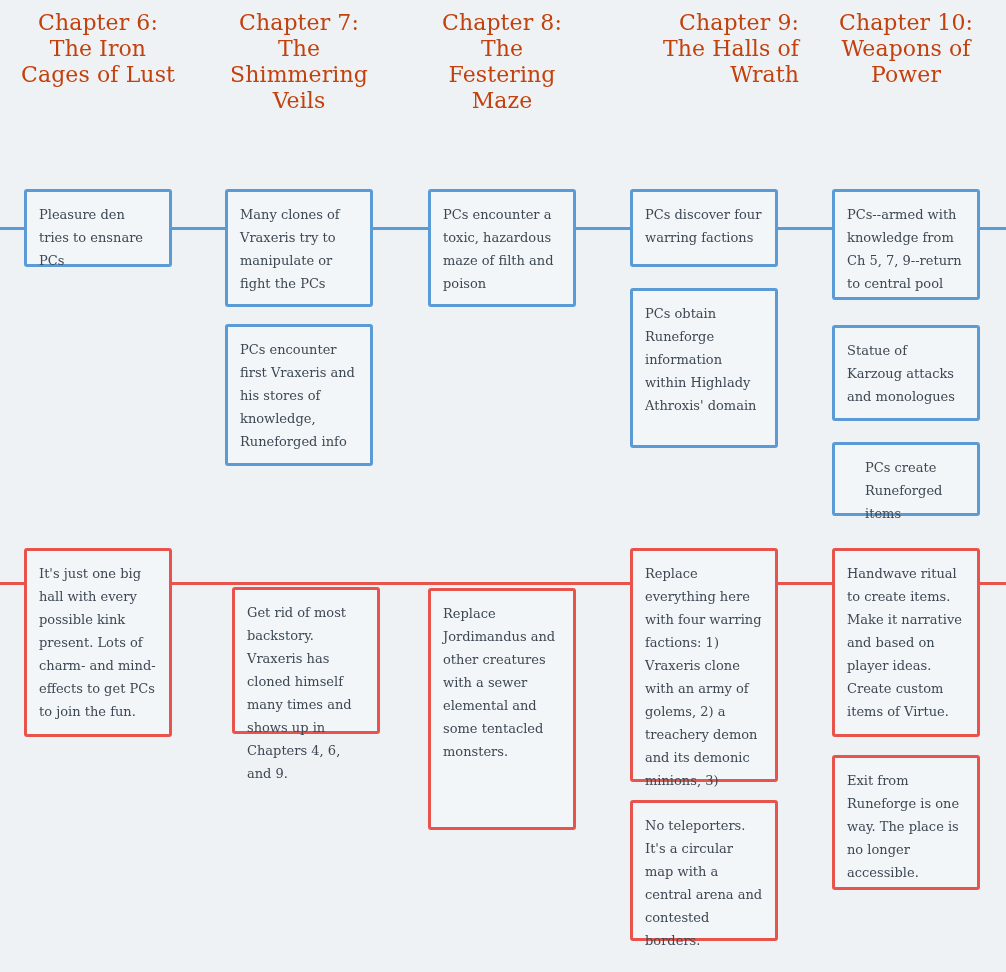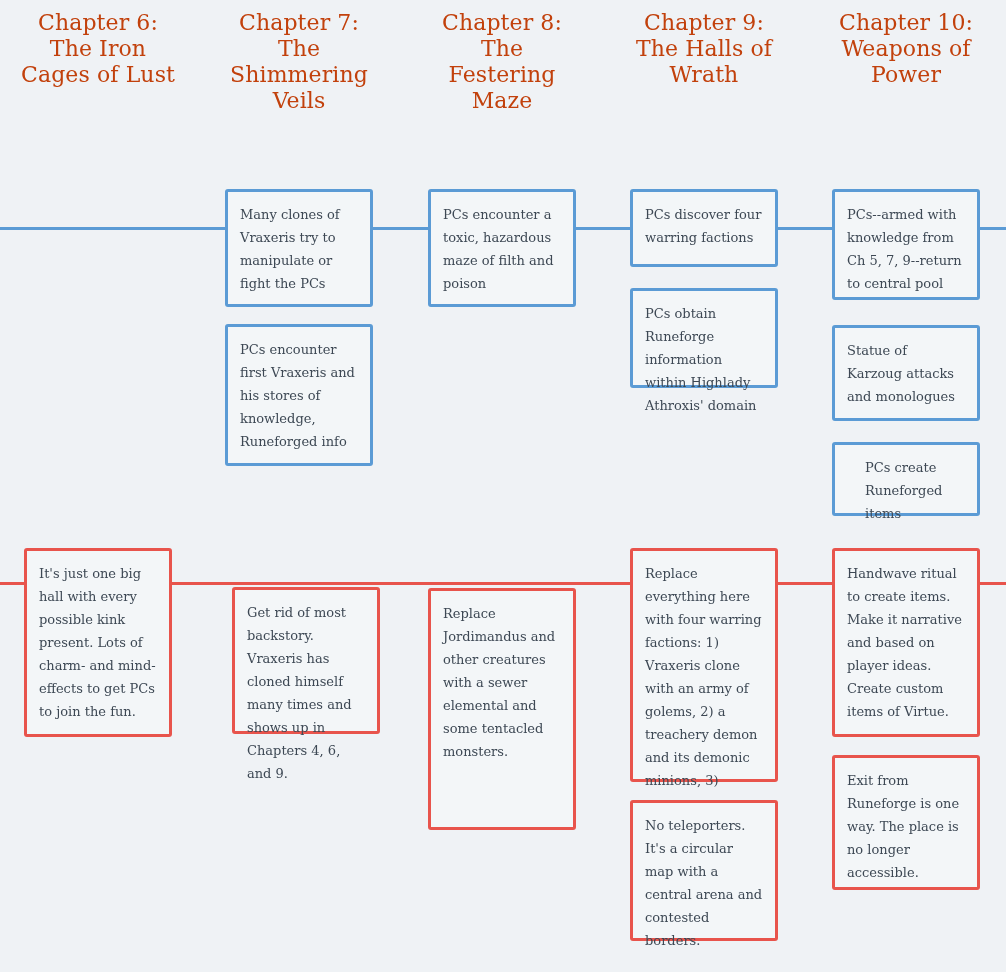--- a/index.html
+++ b/index.html
@@ -80,43 +80,46 @@
 The Iron
 Cages of Lust</div>
   <div class="col-head" style="left: 204px; white-space: pre-line;">Chapter 7:
 The
 Shimmering
 Veils</div>
   <div class="col-head" style="left: 407px; white-space: pre-line;">Chapter 8:
 The
 Festering
 Maze</div>
-  <div class="col-head" style="left: 609px; white-space: pre-line;">Chapter 9:
+  <div class="col-head" style="left: 609px; white-space: pre-line; text-align: right;">Chapter 9:
 The Halls of
 Wrath</div>
   <div class="col-head" style="left: 811px; white-space: pre-line;">Chapter 10:
 Weapons of
 Power</div>
 
+  <div class="card blue" style="left:24px;  top:189px; height:78px;">
+    <span class="card-text">Pleasure den tries to ensnare PCs</span>
+  </div>
 
   <div class="card blue" style="left:225px; top:189px; height:118px;">
     <span class="card-text">Many clones of Vraxeris try to manipulate or fight the PCs</span>
   </div>
   <div class="card blue" style="left:225px; top:324px; height:142px;">
     <span class="card-text">PCs encounter first Vraxeris and his stores of knowledge, Runeforged info</span>
   </div>
 
   <div class="card blue" style="left:428px; top:189px; height:118px;">
     <span class="card-text">PCs encounter a toxic, hazardous maze of filth and poison</span>
   </div>
 
   <div class="card blue" style="left:630px; top:189px; height:78px;">
     <span class="card-text">PCs discover four warring factions</span>
   </div>
-  <div class="card blue" style="left:630px; top:288px; height:100px;">
+  <div class="card blue" style="left:630px; top:288px; height:160px;">
     <span class="card-text">PCs obtain Runeforge information within Highlady Athroxis' domain</span>
   </div>
 
   <div class="card blue" style="left:832px; top:189px; height:111px;">
     <span class="card-text">PCs--armed with knowledge from Ch 5, 7, 9--return to central pool</span>
   </div>
   <div class="card blue" style="left:832px; top:325px; height:96px;">
     <span class="card-text">Statue of Karzoug attacks and monologues</span>
   </div>
   <div class="card blue" style="left:832px; top:442px; height:74px;padding-left:30px;">

